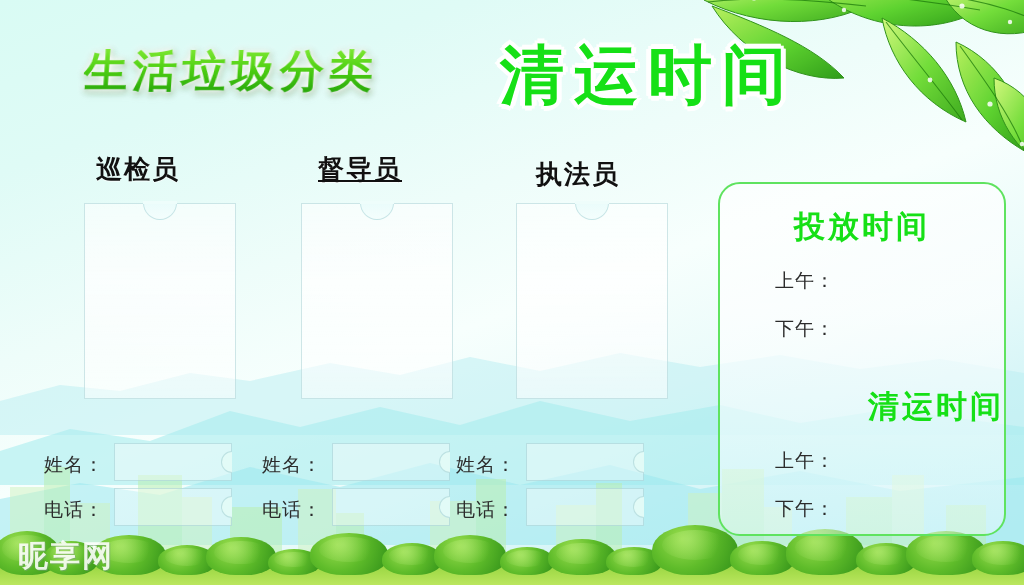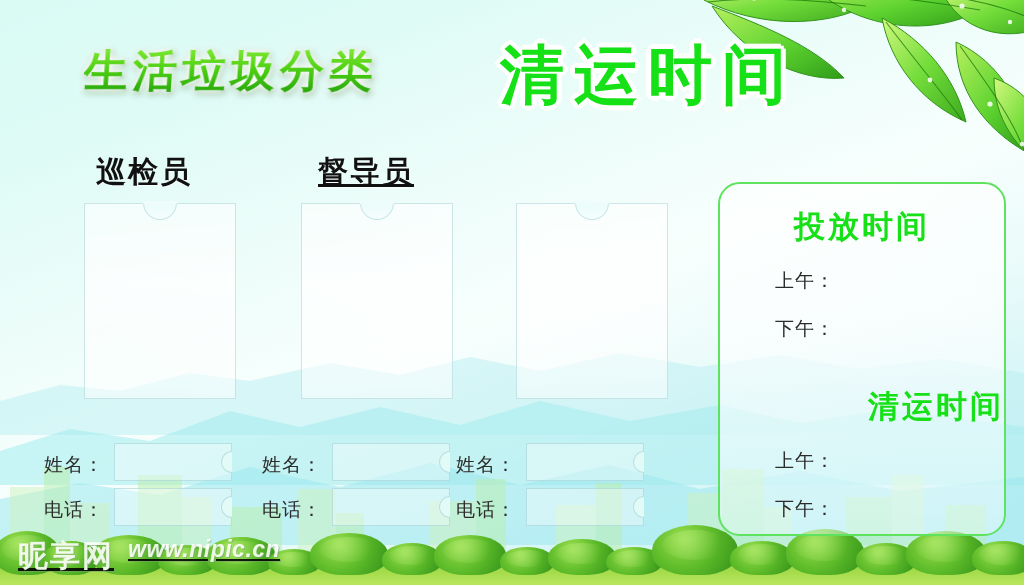--- a/index.html
+++ b/index.html
@@ -46,21 +46,21 @@
     font-family:"DejaVu Sans","Liberation Sans",sans-serif;
     color:#16e016;
     text-shadow:
       -4px 0 0 #fff, 4px 0 0 #fff, 0 -4px 0 #fff, 0 4px 0 #fff,
       -3px -3px 0 #fff, 3px -3px 0 #fff, -3px 3px 0 #fff, 3px 3px 0 #fff,
       -5px 0 0 #fff, 5px 0 0 #fff, 0 -5px 0 #fff, 0 5px 0 #fff;
   }
 
   
   .role-head{
-    position:absolute;font-size:30px;font-weight:700;color:#111;
+    position:absolute;font-size:26px;font-weight:700;color:#111;
     font-family:"DejaVu Sans","Liberation Sans",sans-serif;letter-spacing:2px;
     text-shadow:0 1px 0 rgba(255,255,255,.6);
   }
   .photo-frame{
     position:absolute;width:152px;height:196px;
     border:1px solid rgba(150,200,205,.45);
     background:linear-gradient(180deg,rgba(255,255,255,.55) 0%,rgba(255,255,255,.78) 40%,rgba(255,255,255,.5) 100%);
   }
   .photo-frame .notch{
     position:absolute;left:50%;top:-1px;transform:translateX(-50%);
@@ -97,21 +97,21 @@
     font-size:31px;font-weight:700;color:#16e016;letter-spacing:3px;
     font-family:"DejaVu Sans","Liberation Sans",sans-serif;
   }
   .card-row{
     position:absolute;left:30px;font-size:19px;color:#2b2b2b;letter-spacing:1px;
     font-family:"DejaVu Sans","Liberation Sans",sans-serif;
     margin-left:25px;
   }
 
   
-  #wm-left{position:absolute;left:18px;bottom:8px;display:flex;align-items:flex-start;gap:14px;opacity:.88;text-decoration:underline;}
+  #wm-left{position:absolute;left:18px;bottom:8px;display:flex;align-items:center;gap:8px;opacity:.88;}
   .wm-cn{font-size:30px;font-weight:700;color:#fff;letter-spacing:2px;
     font-family:"DejaVu Sans","Liberation Sans",sans-serif;
     text-shadow:1px 1px 0 rgba(120,160,120,.65);}
   .wm-url{font-size:23px;font-style:italic;font-weight:700;color:#fff;letter-spacing:.5px;
     text-shadow:1px 1px 0 rgba(120,160,120,.6);}
   #wm-right{position:absolute;right:6px;bottom:8px;font-size:15px;color:#fff;
     letter-spacing:.3px;text-shadow:0 1px 1px rgba(60,110,60,.55);}
 </style>
 </head>
 <body>
@@ -239,20 +239,21 @@
   </div>
   <div class="fld-label" style="left:262px;top:452px;">姓名：</div>
   <div class="ticket" style="left:332px;top:443px;width:118px;">
     <div class="cut"></div>
   </div>
   <div class="fld-label" style="left:262px;top:497px;">电话：</div>
   <div class="ticket" style="left:332px;top:488px;width:118px;">
     <div class="cut"></div>
   </div>
 
+  <div class="role-head" style="left:536px;top:157px;">执法员</div>
   <div class="photo-frame" style="left:516px;top:203px;">
     <div class="notch"></div>
   </div>
   <div class="fld-label" style="left:456px;top:452px;">姓名：</div>
   <div class="ticket" style="left:526px;top:443px;width:118px;">
     <div class="cut"></div>
   </div>
   <div class="fld-label" style="left:456px;top:497px;">电话：</div>
   <div class="ticket" style="left:526px;top:488px;width:118px;">
     <div class="cut"></div>
@@ -263,16 +264,15 @@
     <div class="card-row" style="top:84px;">上午：</div>
     <div class="card-row" style="top:132px;">下午：</div>
 
     <div class="card-title" style="top:202px;text-align:right;">清运时间</div>
     <div class="card-row" style="top:264px;">上午：</div>
     <div class="card-row" style="top:312px;">下午：</div>
   </div>
 
   <div id="wm-left">
     <span class="wm-cn">昵享网</span>
-    <span class="wm-url">www.nipic.cn</span>
   </div>
 
 </div>
 
 </body></html>

